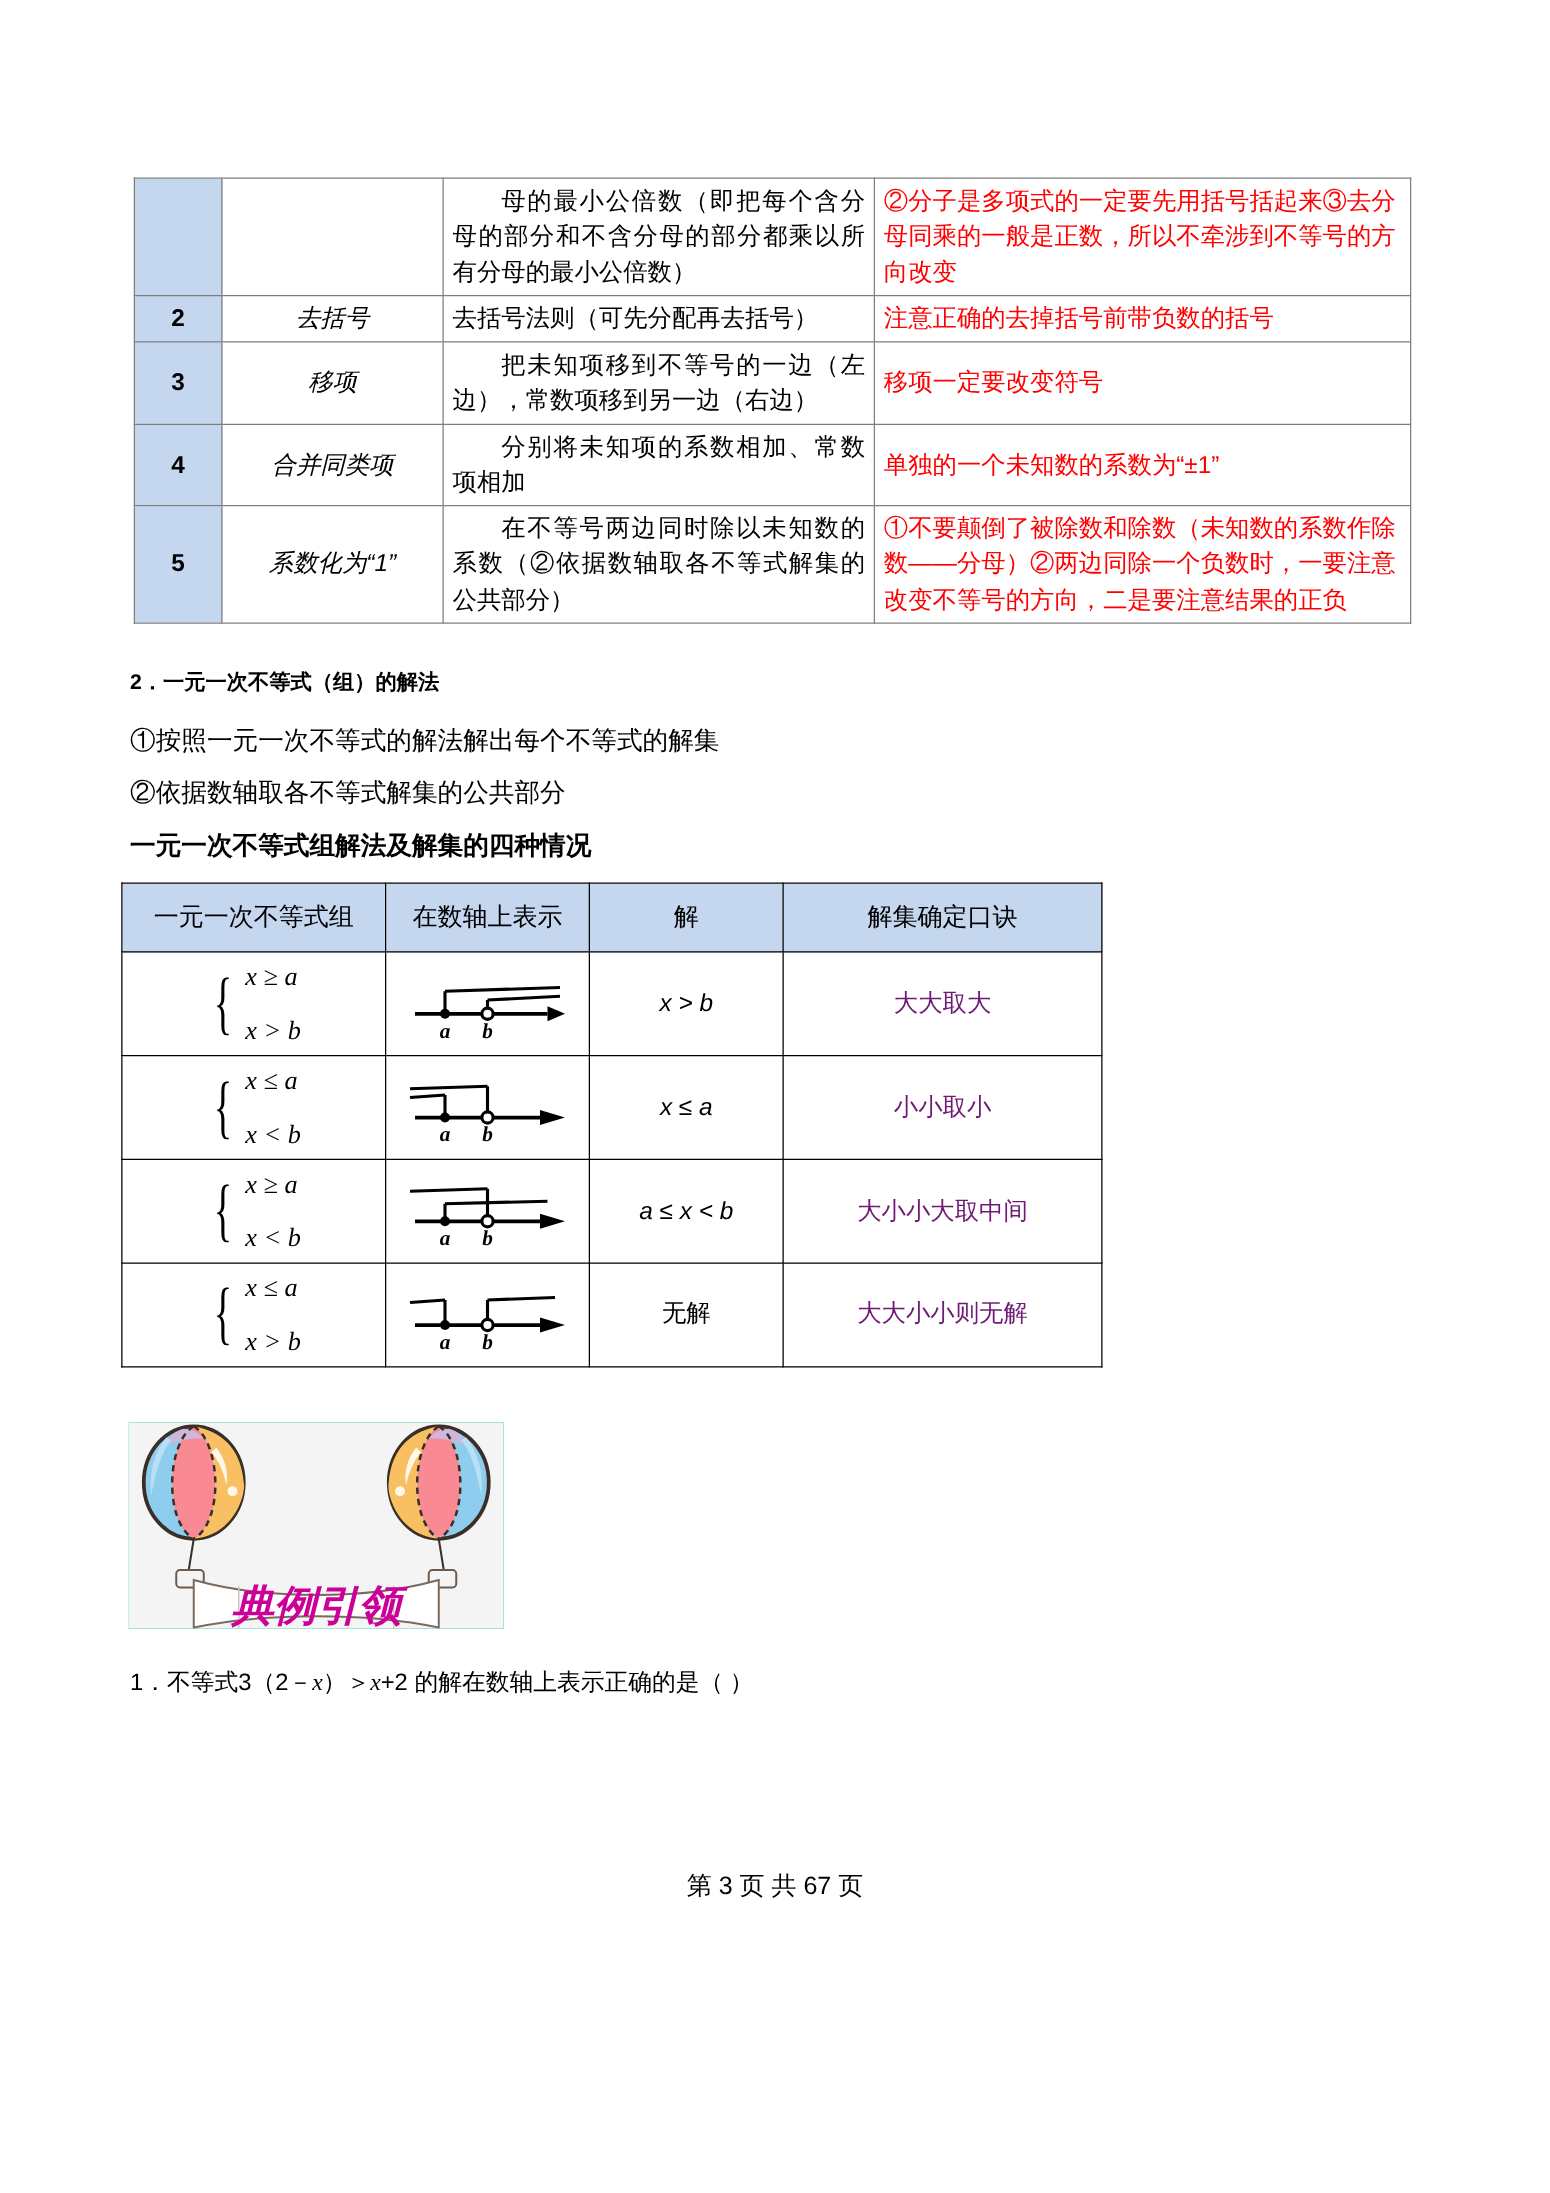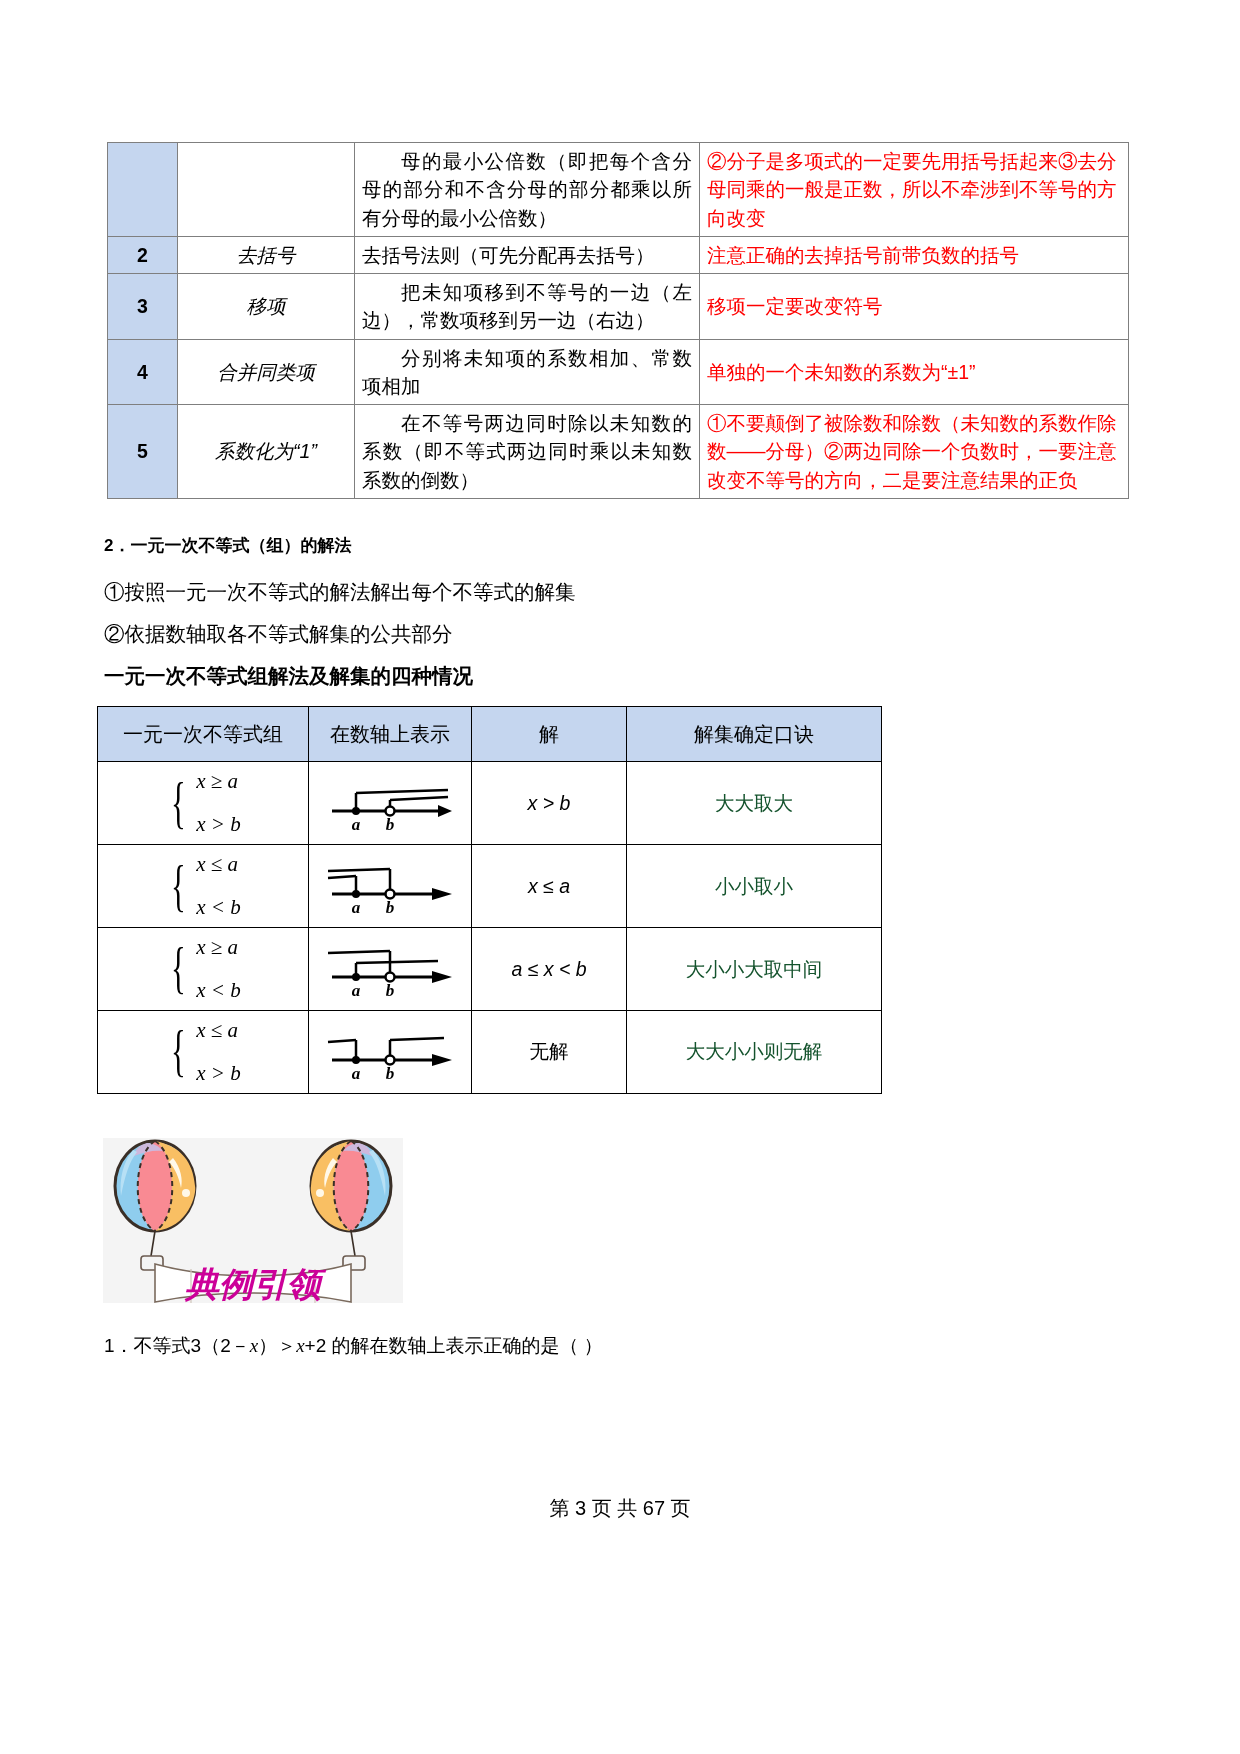--- a/index.html
+++ b/index.html
@@ -127,21 +127,21 @@
     text-align:left;
     padding-left:2px;
   }
   .ineqs span{ white-space:nowrap; }
   .mathi{
     font-family:"Liberation Serif", serif;
     font-style:italic;
     font-size:21px;
   }
   .mnem{
-    color:#14532d;
+    color:#701a75;
     font-family:"Liberation Sans", sans-serif;
     font-size:21px;
   }
   .wujie{
     font-family:"Liberation Sans", sans-serif;
     font-style:normal;
     font-size:20px;
   }
   .axisbox{ display:block; margin:0 auto; }
   
@@ -205,21 +205,21 @@
       </tr>
       <tr>
         <td class="c-idx">4</td>
         <td class="c-name">合并同类项</td>
         <td class="c-desc">分别将未知项的系数相加、常数项相加</td>
         <td class="c-note">单独的一个未知数的系数为“±1”</td>
       </tr>
       <tr>
         <td class="c-idx">5</td>
         <td class="c-name">系数化为“1”</td>
-        <td class="c-desc">在不等号两边同时除以未知数的系数（即不等式两边同时乘以未知数系数的倒数）</td>
+        <td class="c-desc">在不等号两边同时除以未知数的系数（②依据数轴取各不等式解集的公共部分）</td>
         <td class="c-note">①不要颠倒了被除数和除数（未知数的系数作除数——分母）②两边同除一个负数时，一要注意改变不等号的方向，二是要注意结果的正负</td>
       </tr>
     </tbody>
   </table>
 
   <div class="h-bold" style="left:104px; top:534px;">2．一元一次不等式（组）的解法</div>
 
   <div class="para" style="left:104px; top:620px;">②依据数轴取各不等式解集的公共部分</div>
 
   <div class="para" style="left:104px; top:578px;">①按照一元一次不等式的解法解出每个不等式的解集</div>

